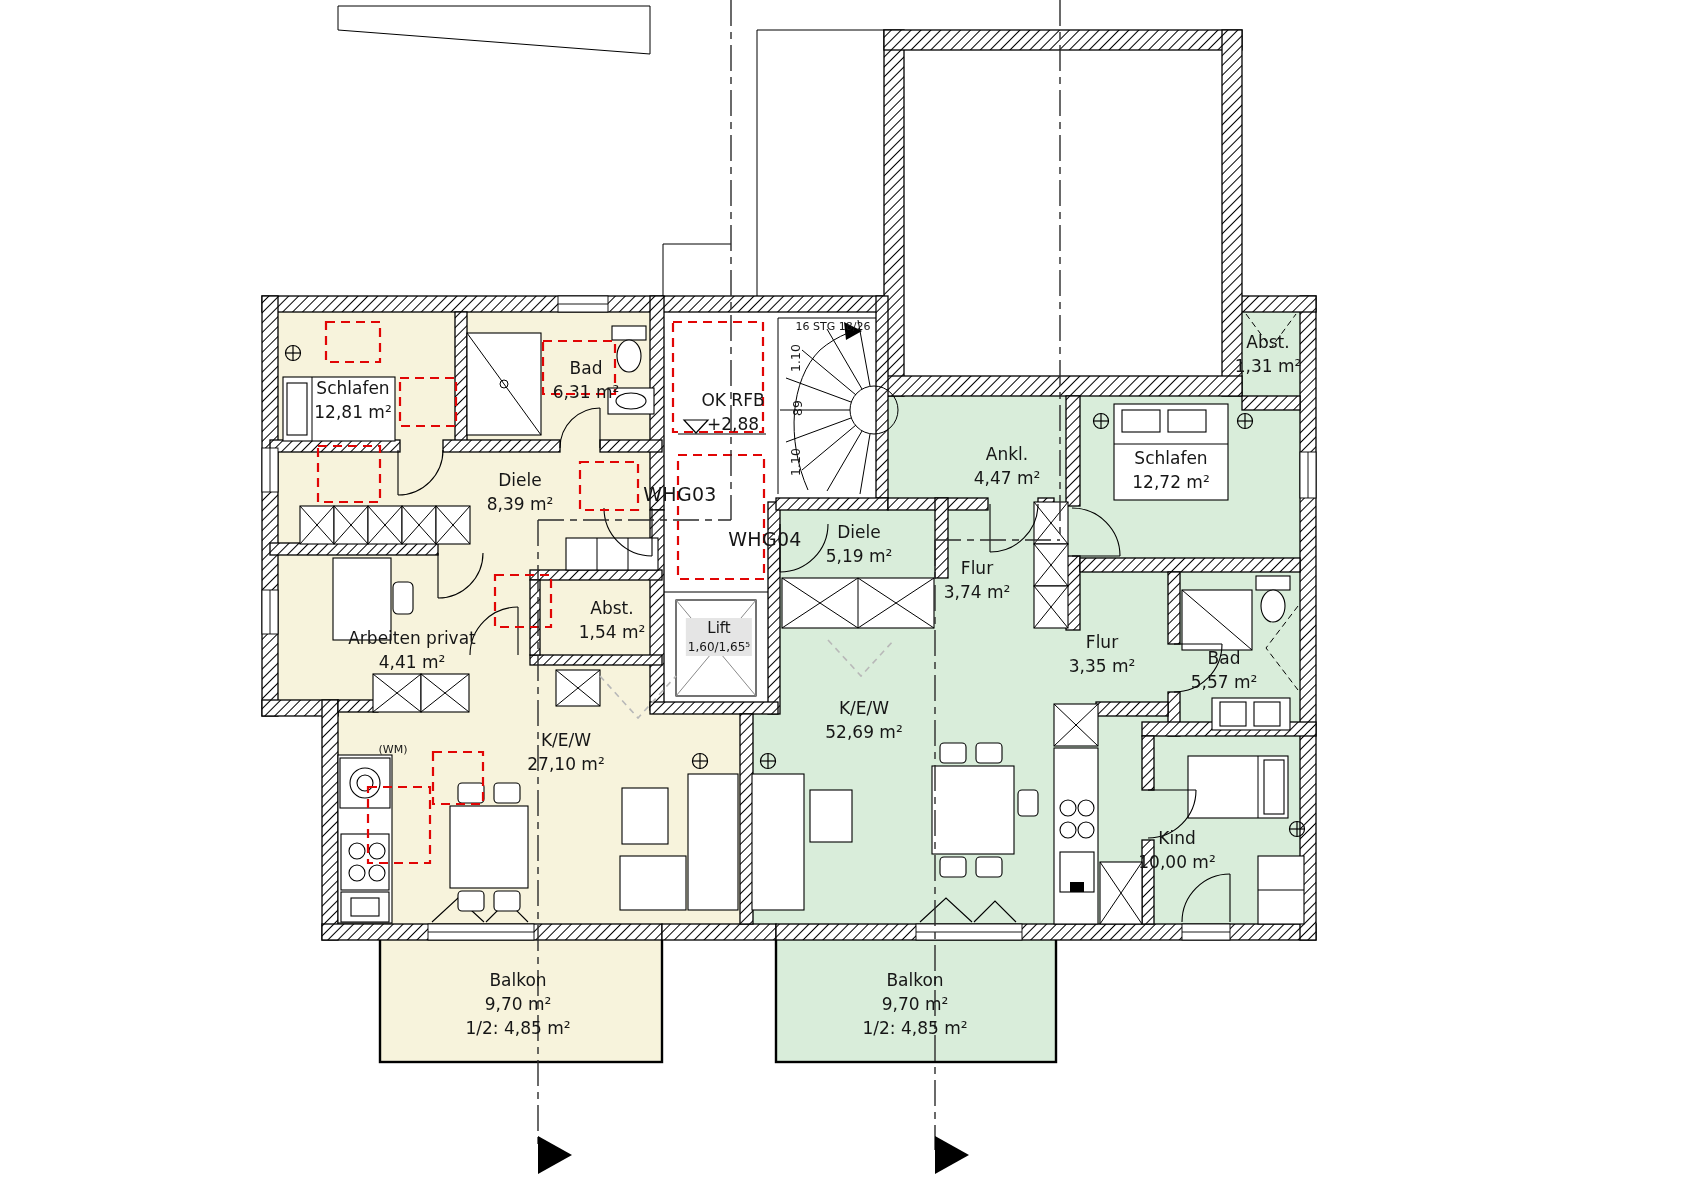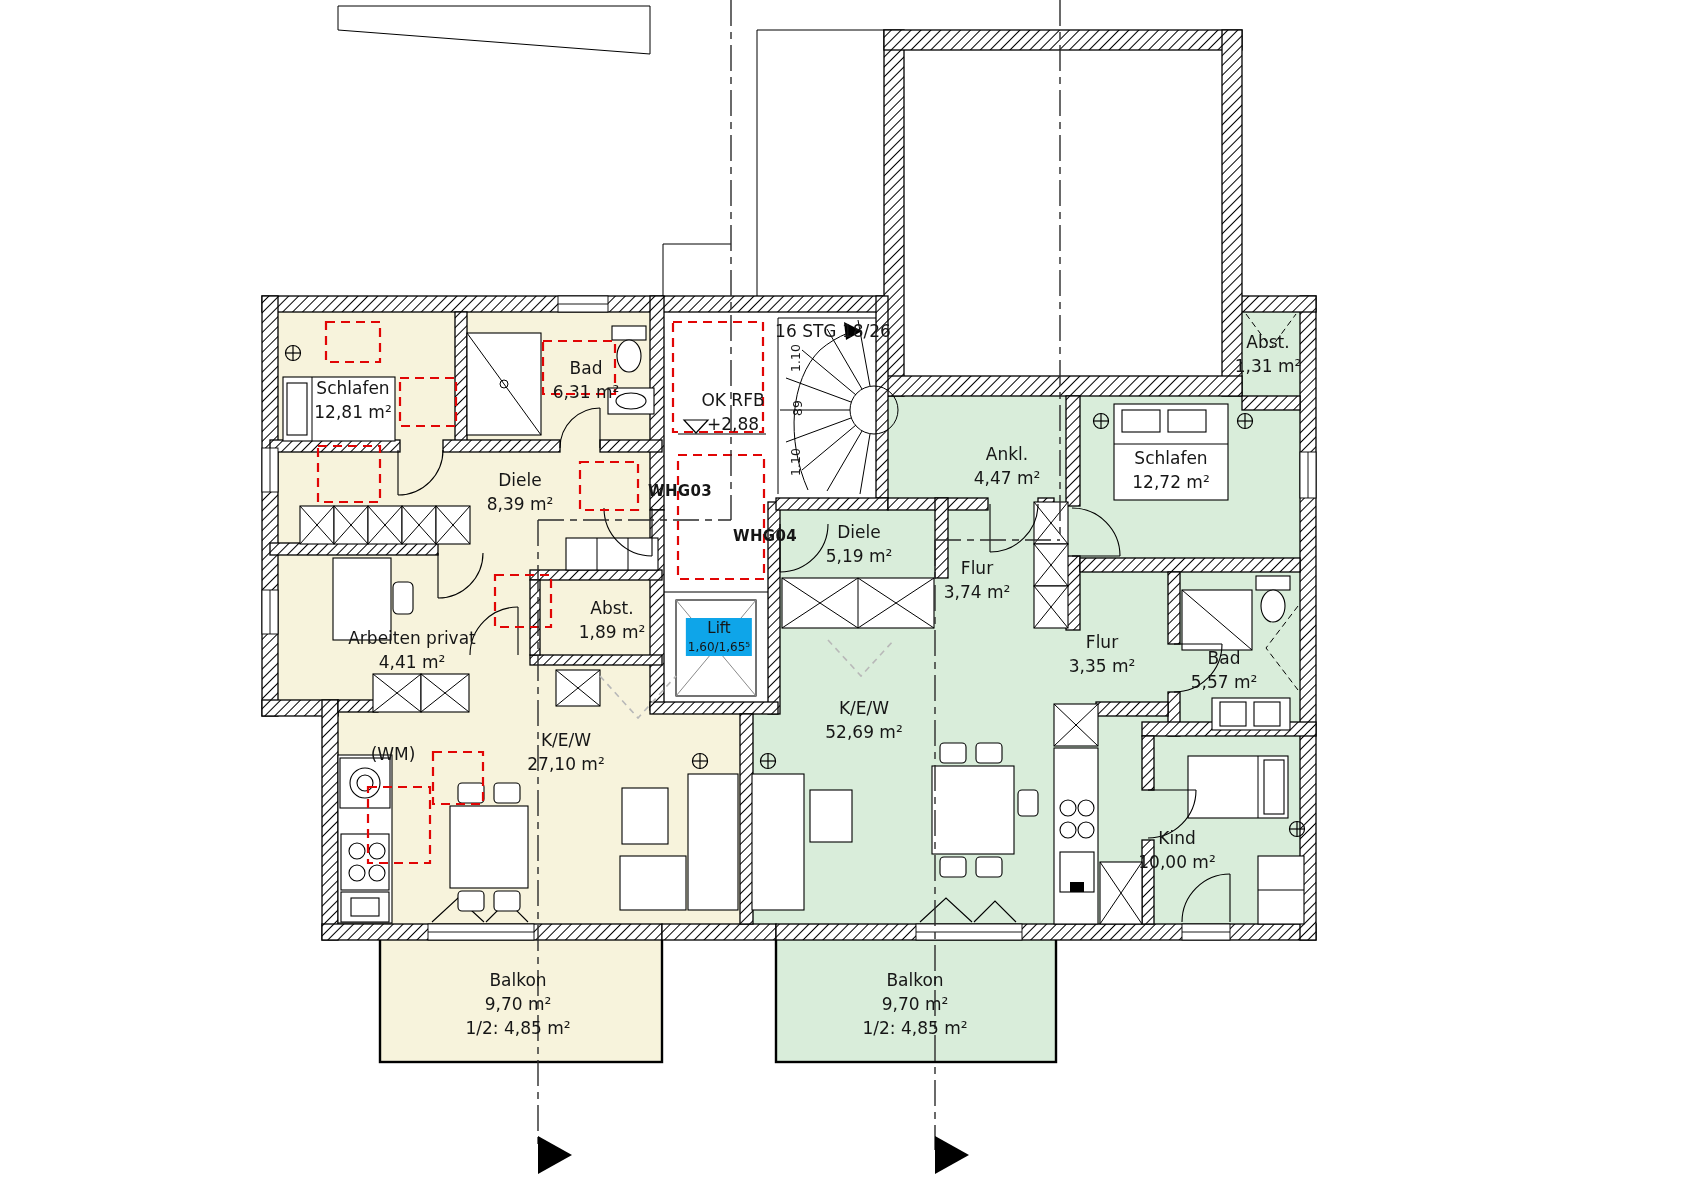--- a/index.html
+++ b/index.html
@@ -2,24 +2,24 @@
 <html><head>
 <meta charset="utf-8">
 <style>
   html,body{margin:0;padding:0;background:#fff}
   #plan{position:relative;width:1683px;height:1190px;background:#fff;
         font-family:"DejaVu Sans",sans-serif;overflow:hidden}
   #plan svg{position:absolute;left:0;top:0}
   .label{position:absolute;transform:translateX(-50%);text-align:center;
          color:#161616;font-size:17px;line-height:1.42}
   .label .nm,.label .ar{white-space:nowrap}
-  .bold{font-weight:bold;font-size:15px;letter-spacing:.3px}
-  .small{font-size:17px}
+  .bold{font-weight:normal;font-size:19px;letter-spacing:.3px}
+  .small{font-size:11px}
   .rot{transform:translate(-50%,-50%) rotate(-90deg);font-size:12.5px;white-space:nowrap}
-  .lift-bg .nm,.lift-bg .ar{background:#0ea5e9;padding:0 2px}
+  .lift-bg .nm,.lift-bg .ar{background:#e5e5e5;padding:0 2px}
   .lift-bg .nm{font-size:15px}
   .lift-bg .ar{font-size:12px}
 
   
   .wall{fill:url(#hatch);stroke:#000;stroke-width:1.3}
   .floor-l{fill:#f7f3dc}
   .floor-r{fill:#d9edda}
   .floor-w{fill:#fff}
   .balc-l{fill:#f7f3dc;stroke:#000;stroke-width:2.4}
   .balc-r{fill:#d9edda;stroke:#000;stroke-width:2.4}
@@ -460,21 +460,21 @@
 <div class="label" style="left:520px;top:468px">
   <div class="nm">Diele</div>
   <div class="ar">8,39 m²</div>
 </div>
 <div class="label" style="left:412px;top:626px">
   <div class="nm">Arbeiten privat</div>
   <div class="ar">4,41 m²</div>
 </div>
 <div class="label" style="left:612px;top:596px">
   <div class="nm">Abst.</div>
-  <div class="ar">1,89 m²</div>
+  <div class="ar">1,54 m²</div>
 </div>
 <div class="label" style="left:566px;top:728px">
   <div class="nm">K/E/W</div>
   <div class="ar">27,10 m²</div>
 </div>
 <div class="label" style="left:518px;top:968px">
   <div class="nm">Balkon</div>
   <div class="ar">9,70 m²</div>
   <div class="ar">1/2: 4,85 m²</div>
 </div>

